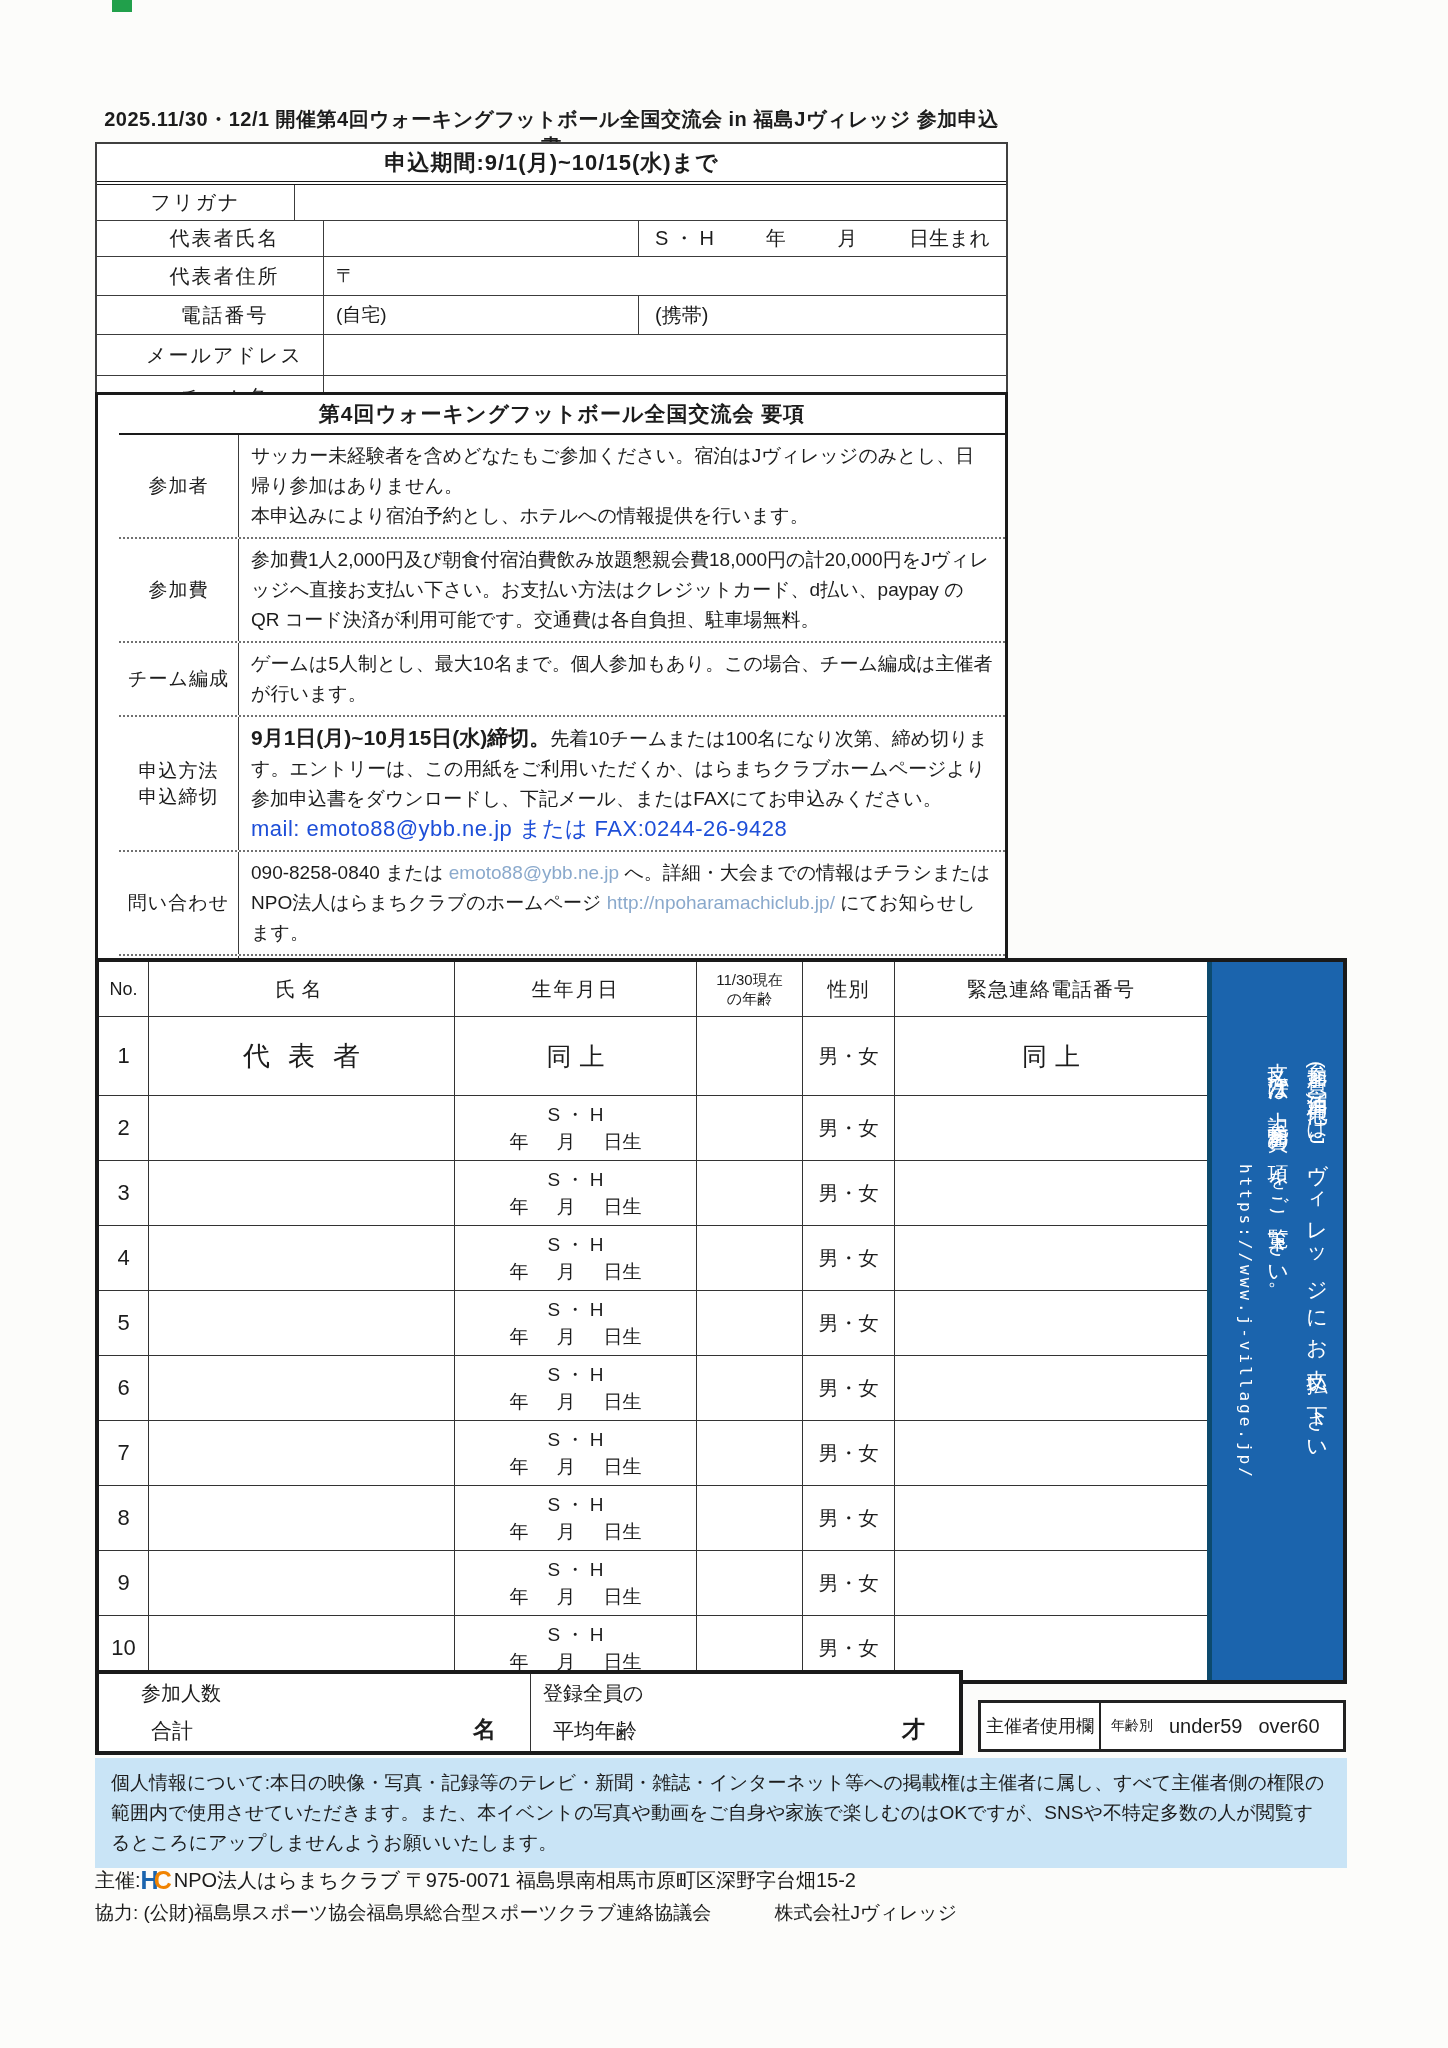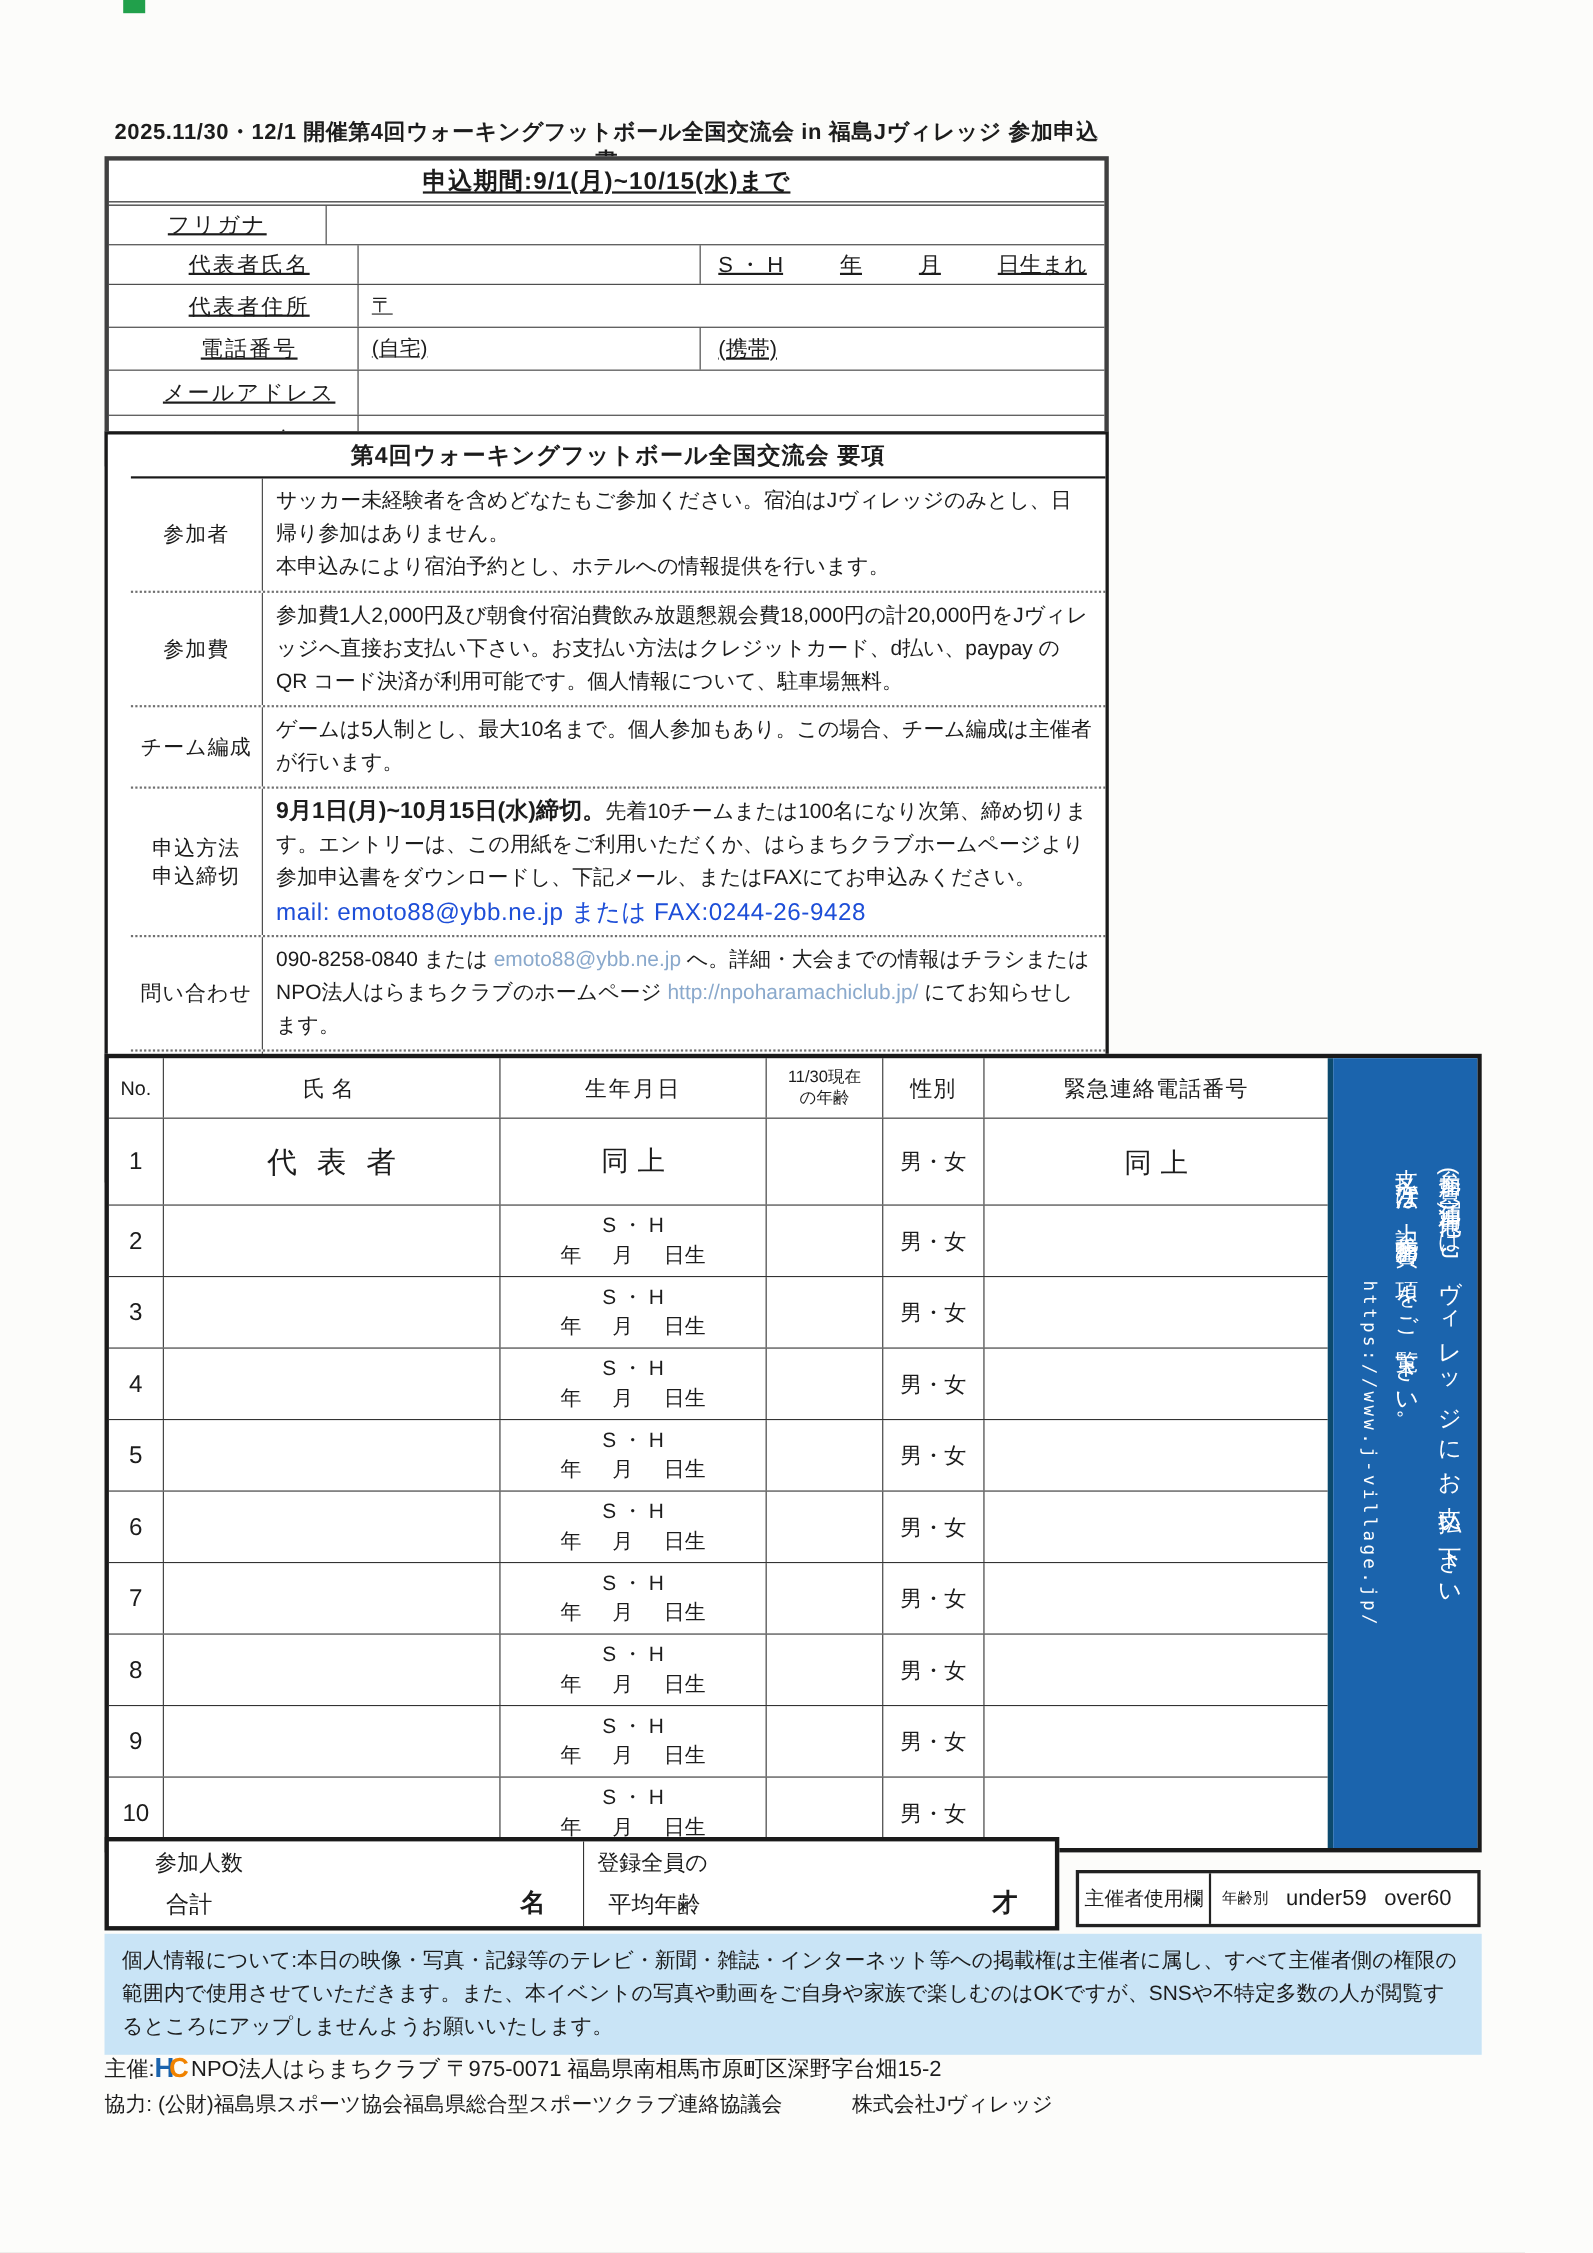--- a/index.html
+++ b/index.html
@@ -9,21 +9,21 @@
     overflow:hidden;
   }
   .green-mark { position:absolute; left:112px; top:0; width:20px; height:12px; background:#21a04b; }
 
   .doc-title {
     position:absolute; left:95px; top:106px; width:913px;
     text-align:center; font-weight:bold; font-size:20px; letter-spacing:0.5px;
   }
 
   
-  .t1 { position:absolute; left:95px; top:142px; width:913px; border:4px solid #404040; background:#fff; box-sizing:border-box;text-decoration:underline; }
+  .t1 { position:absolute; left:95px; top:142px; width:913px; border:2px solid #404040; background:#fff; box-sizing:border-box; }
   .t1-period { height:37px; line-height:37px; text-align:center; font-weight:bold; font-size:22px; border-bottom:4px double #1a1a1a; letter-spacing:1px; }
   .t1-row { display:flex; min-height:35px; }
   .t1-row + .t1-row { border-top:1px solid #3c3c3c;padding-left:29px; }
   .t1-label { width:198px; display:flex; align-items:center; justify-content:center; font-size:20px; border-right:1px solid #3c3c3c; letter-spacing:2px; box-sizing:border-box; }
   .t1-val { flex:1; display:flex; align-items:center; padding:0 12px; font-size:19px; }
   .t1-right { width:368px; border-left:1px solid #3c3c3c; display:flex; align-items:center; justify-content:space-between; padding:0 16px; font-size:20px; box-sizing:border-box; }
   .h38 { min-height:38px; } .h40 { min-height:40px; } .h42 { min-height:42px; }
 
   
   .t2 { position:absolute; left:95px; top:392px; width:913px; border:3px solid #1a1a1a; background:#fff; box-sizing:border-box;padding-left:21px; }
@@ -150,21 +150,21 @@
     <div class="t2-row">
       <div class="t2-label">参加者</div>
       <div class="t2-content">
         <div>サッカー未経験者を含めどなたもご参加ください。宿泊はJヴィレッジのみとし、日帰り参加はありません。</div>
         <div>本申込みにより宿泊予約とし、ホテルへの情報提供を行います。</div>
       </div>
     </div>
 
     <div class="t2-row">
       <div class="t2-label">参加費</div>
-      <div class="t2-content">参加費1人2,000円及び朝食付宿泊費飲み放題懇親会費18,000円の計20,000円をJヴィレッジへ直接お支払い下さい。お支払い方法はクレジットカード、d払い、paypay の QR コード決済が利用可能です。個人情報について、駐車場無料。</div>
+      <div class="t2-content">参加費1人2,000円及び朝食付宿泊費飲み放題懇親会費18,000円の計20,000円をJヴィレッジへ直接お支払い下さい。お支払い方法はクレジットカード、d払い、paypay の QR コード決済が利用可能です。交通費は各自負担、駐車場無料。</div>
     </div>
 
     <div class="t2-row">
       <div class="t2-label">チーム編成</div>
       <div class="t2-content">ゲームは5人制とし、最大10名まで。個人参加もあり。この場合、チーム編成は主催者が行います。</div>
     </div>
 
     <div class="t2-row">
       <div class="t2-label">
         <span>申込方法</span>

